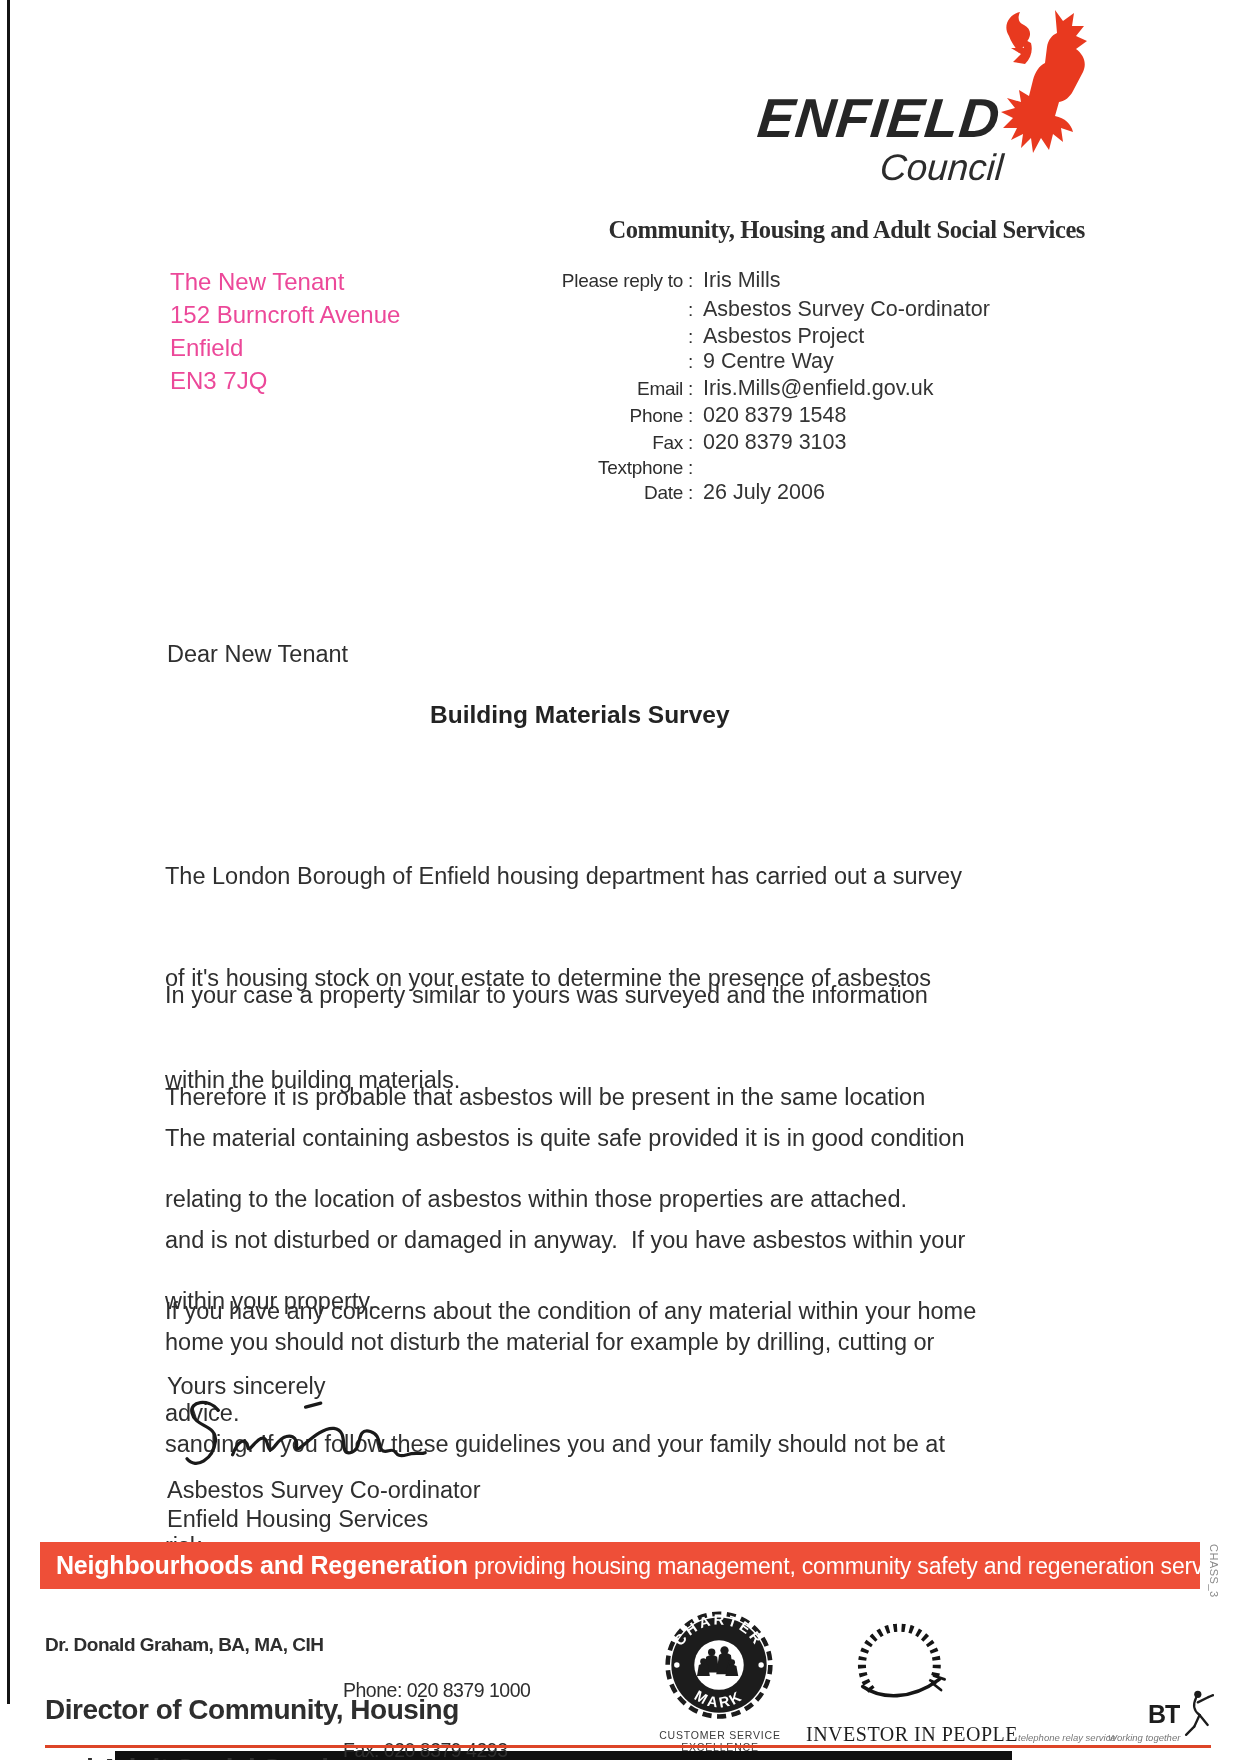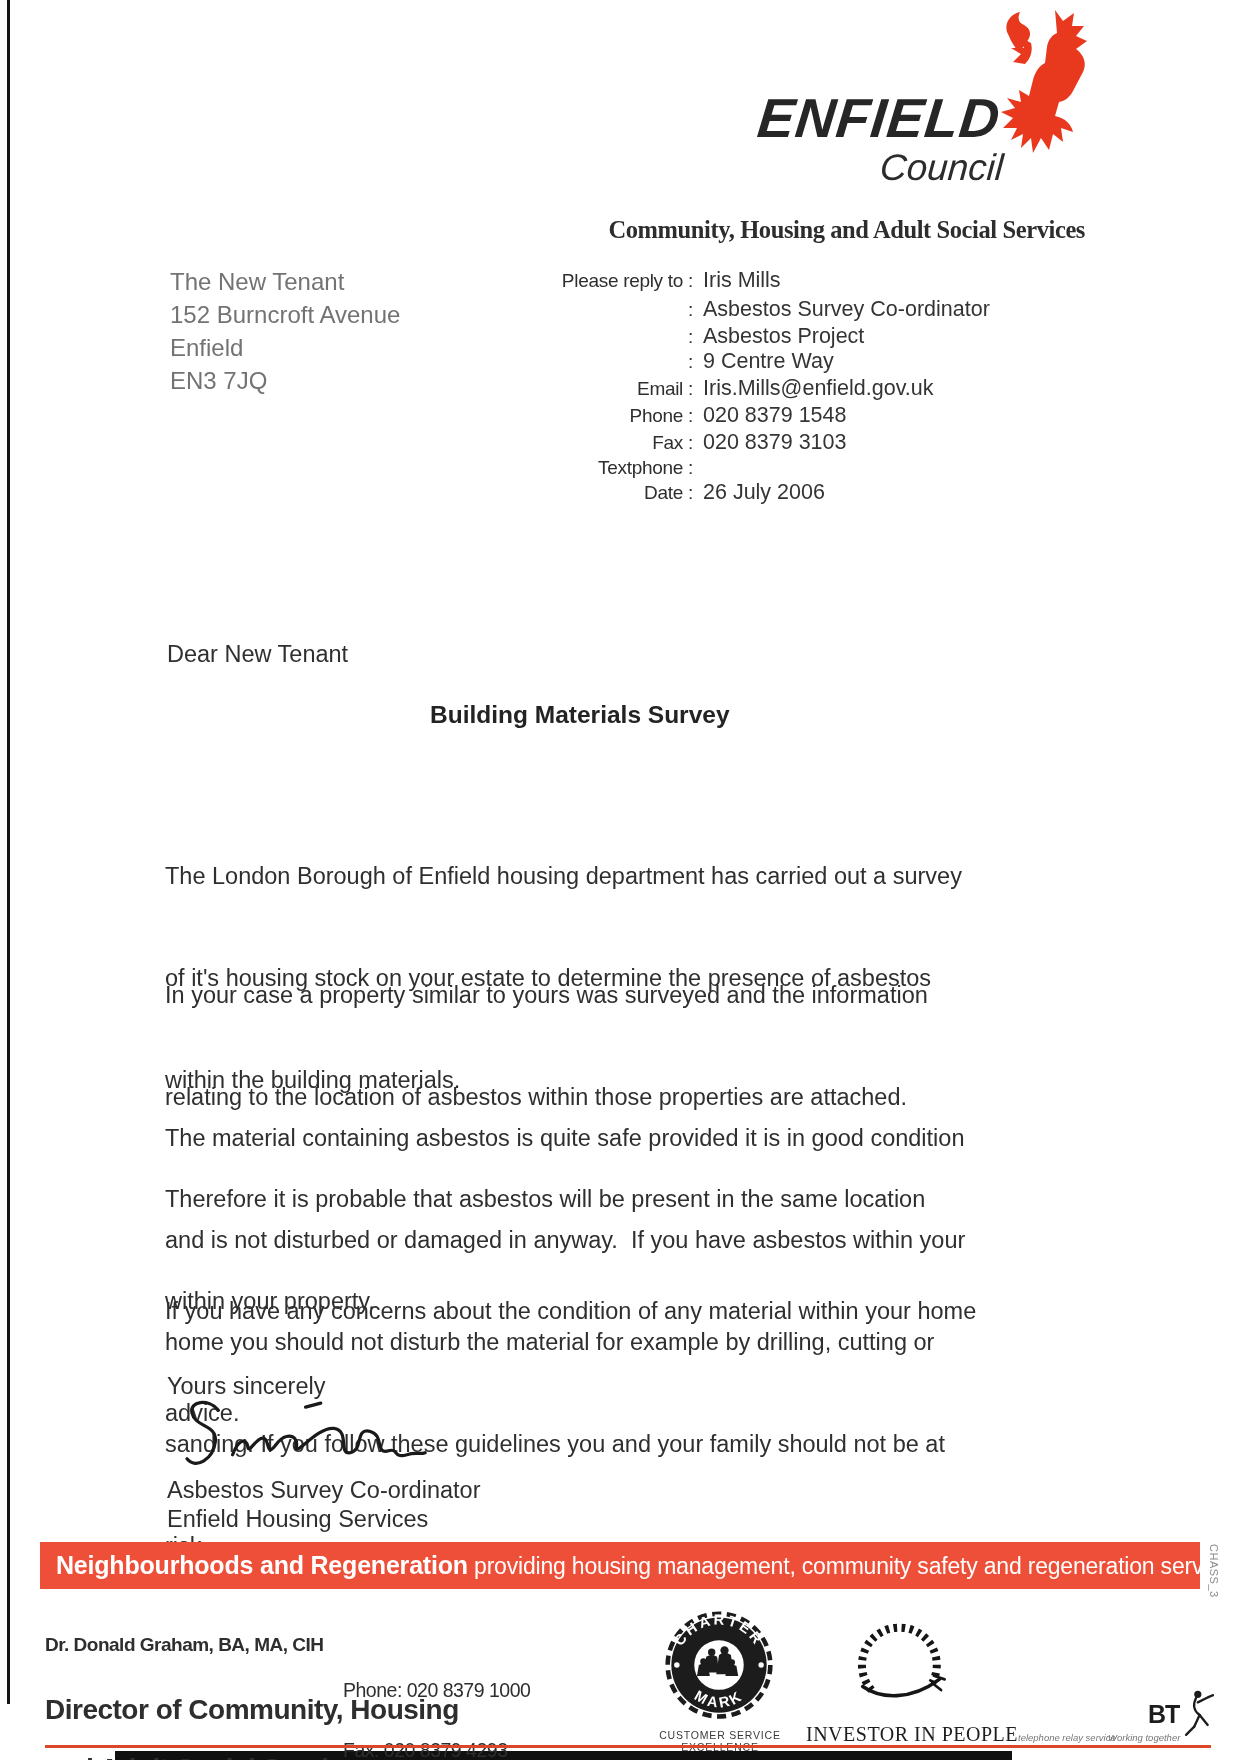--- a/index.html
+++ b/index.html
@@ -13,21 +13,21 @@
   
   .edge-line{left:7px;top:0;width:3px;height:1704px;background:#141414;}
   .bottom-strip{left:115px;top:1751px;width:897px;height:9px;background:#101010;}
   
   .logo-word{right:248px;top:86px;font-size:55px;font-weight:bold;font-style:italic;
     letter-spacing:1px;color:#262626;transform:skewX(-6deg);}
   .logo-sub{right:245px;top:147px;font-size:37px;font-style:italic;color:#2c2c2c;transform:skewX(-4deg);}
   .dept{right:163px;top:216px;font-size:24.5px;font-weight:bold;color:#2d2d2d;
     letter-spacing:-0.4px;text-align:right;width:700px;font-family:Liberation Serif, serif;}
   
-  .recipient{left:170px;top:265px;font-size:24px;line-height:33px;color:#737373;}
+  .recipient{left:170px;top:265px;font-size:24px;line-height:33px;color:#ec4899;}
   
   .reply-row{position:absolute;left:440px;width:640px;height:24px;}
   .reply-label{position:absolute;left:0;width:253px;text-align:right;font-size:19px;
     color:#2e2e2e;letter-spacing:-0.3px;top:2px;}
   .reply-value{position:absolute;left:263px;font-size:21.5px;color:#343434;top:0;white-space:nowrap;}
   
   .salutation{left:167px;top:641px;font-size:23.5px;color:#2f2f2f;}
   .subject{left:430px;top:701px;font-size:24.5px;font-weight:bold;color:#232323;}
   .para{font-size:23.5px;line-height:34px;color:#2f2f2f;left:165px;white-space:pre;}
   .closing{left:167px;top:1373px;font-size:23.5px;color:#2f2f2f;}
@@ -124,22 +124,22 @@
   <div class="abs salutation">Dear New Tenant</div>
   <div class="abs subject">Building Materials Survey</div>
 
   <div class="abs para" style="top:791px;">
     <div>The London Borough of Enfield housing department has carried out a survey</div>
     <div>of it's housing stock on your estate to determine the presence of asbestos</div>
     <div>within the building materials.</div>
   </div>
   <div class="abs para" style="top:910px;">
     <div>In your case a property similar to yours was surveyed and the information</div>
+    <div>Therefore it is probable that asbestos will be present in the same location</div>
     <div>relating to the location of asbestos within those properties are attached.</div>
-    <div>Therefore it is probable that asbestos will be present in the same location</div>
     <div>within your property.</div>
   </div>
   <div class="abs para" style="top:1053px;">
     <div>The material containing asbestos is quite safe provided it is in good condition</div>
     <div>and is not disturbed or damaged in anyway.  If you have asbestos within your</div>
     <div>home you should not disturb the material for example by drilling, cutting or</div>
     <div>sanding. If you follow these guidelines you and your family should not be at</div>
     <div>risk.</div>
   </div>
   <div class="abs para" style="top:1226px;">

